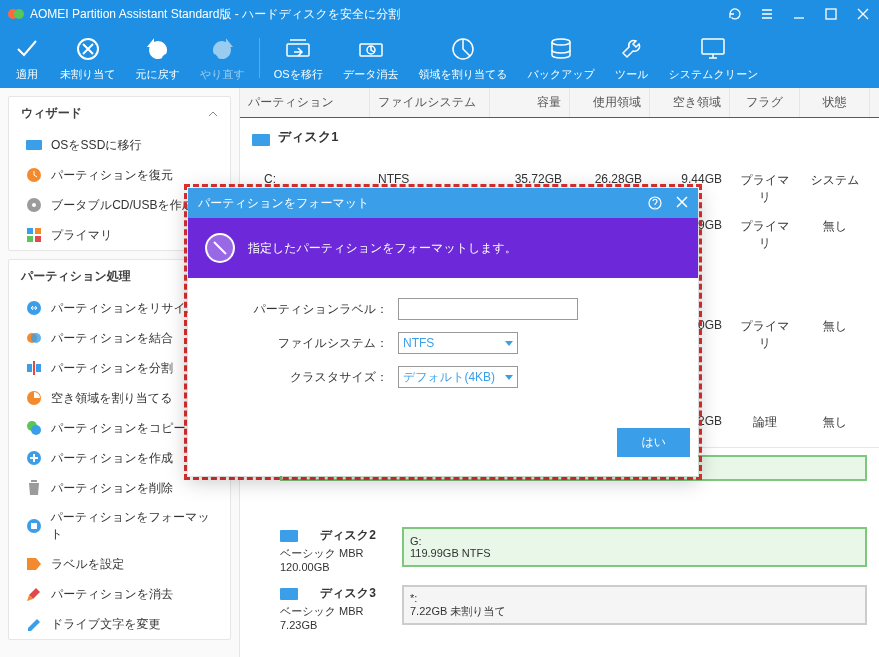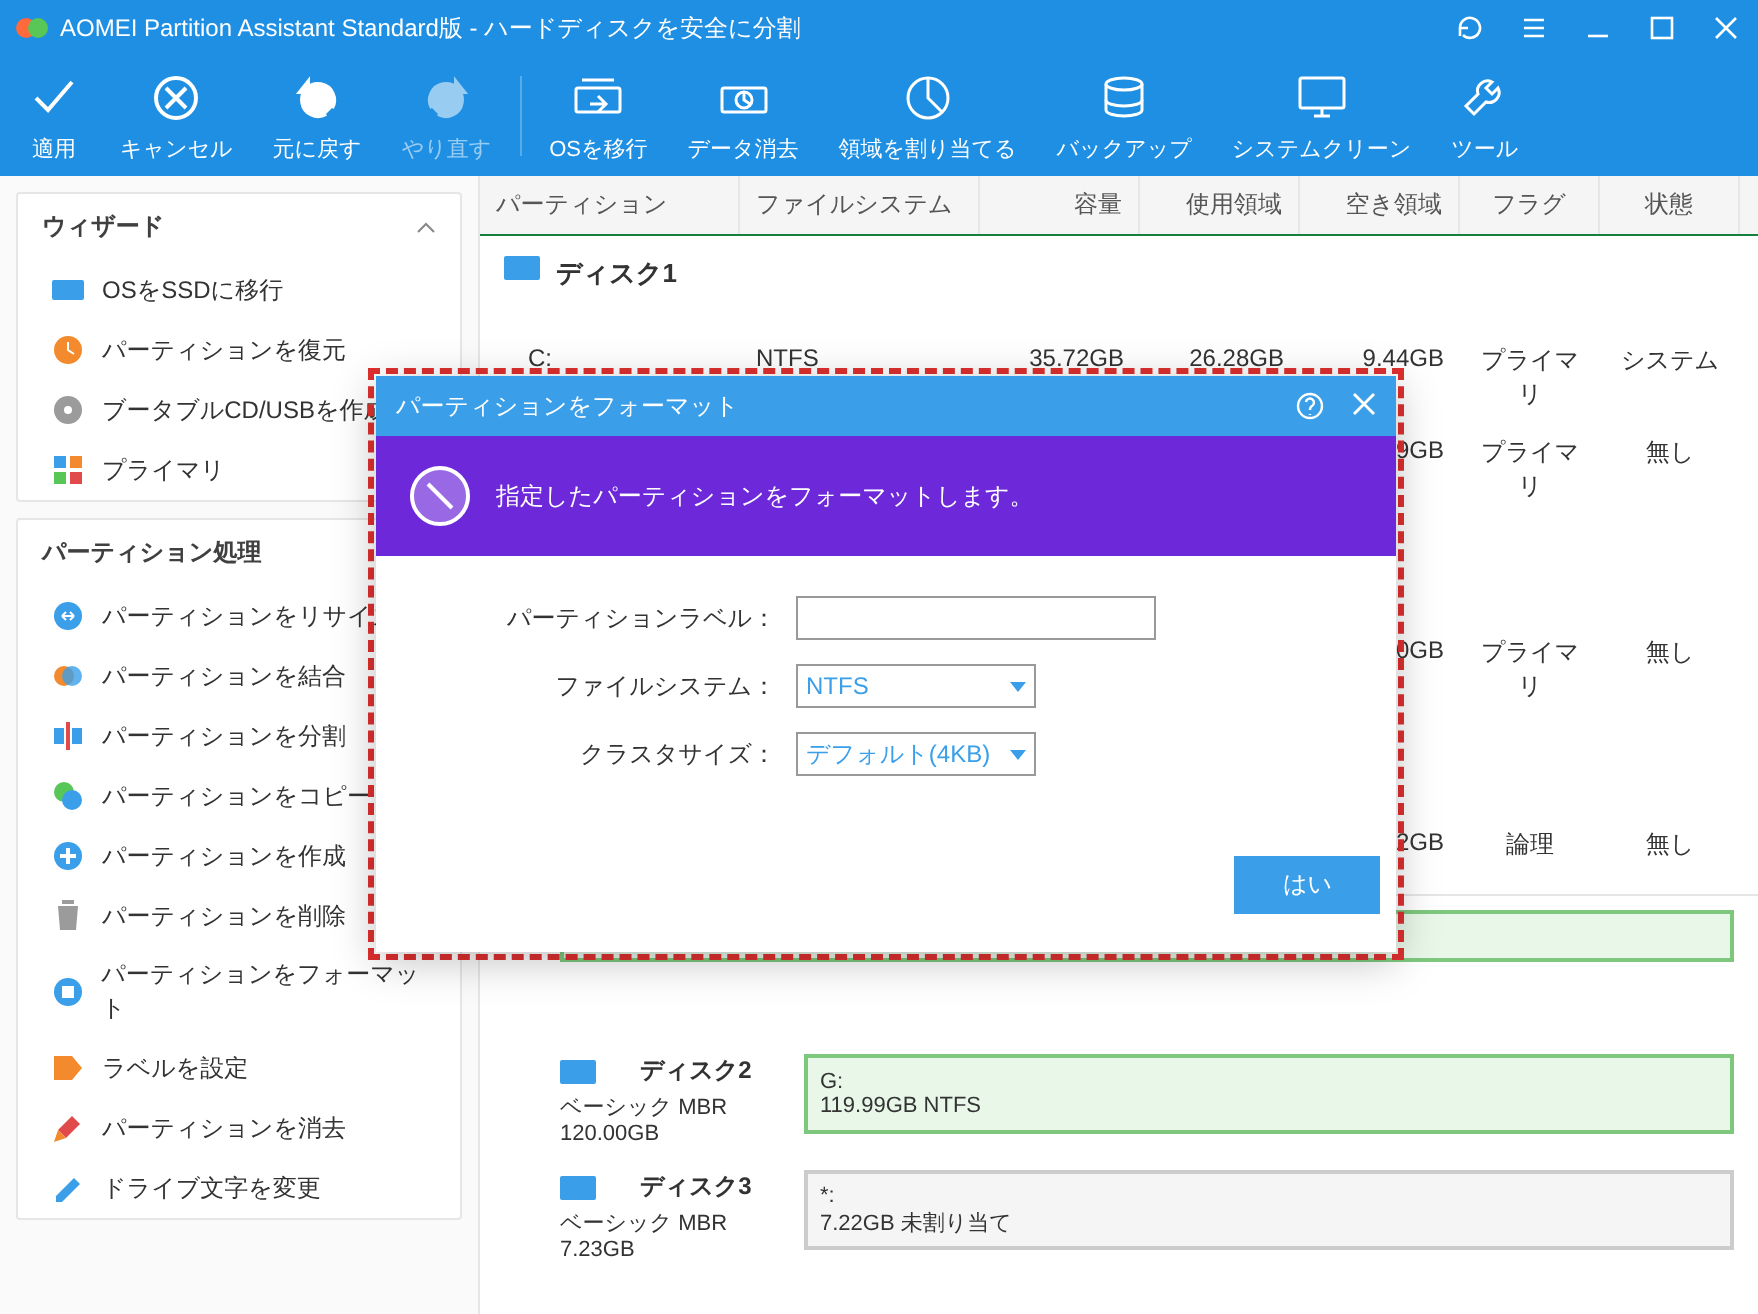--- a/index.html
+++ b/index.html
@@ -31,21 +31,21 @@
 
 
 .content { flex: 1; position: relative; overflow: hidden; background: #fff; }
 .table-header { display: flex; background: #f5f5f5; border-bottom: 1px solid #15803d; font-size: 12px; color: #555; }
 .th { padding: 6px 8px; border-right: 1px solid #e6e6e6; }
 .th-part { width: 130px; } .th-fs { width: 120px; } .th-cap { width: 80px; text-align: right; }
 .th-used { width: 80px; text-align: right; } .th-free { width: 80px; text-align: right; }
 .th-flag { width: 70px; text-align: center; } .th-stat { width: 70px; text-align: center; }
 
 .disk-group { padding: 4px 0; }
-.disk-title { display: flex; align-items: flex-start; gap: 8px; padding: 6px 12px; font-weight: bold; font-size: 13px; color: #333; }
+.disk-title { display: flex; align-items: flex-end; gap: 8px; padding: 6px 12px; font-weight: bold; font-size: 13px; color: #333; }
 .disk-icon-sm { width: 18px; height: 12px; background: #3a9fe8; border-radius: 1px; }
 
 .row { display: flex; font-size: 12px; color: #333; padding: 4px 0; }
 .td { padding: 2px 8px; }
 .td-part { width: 130px; padding-left: 24px; } .td-fs { width: 120px; } .td-cap { width: 80px; text-align: right; }
 .td-used { width: 80px; text-align: right; } .td-free { width: 80px; text-align: right; }
 .td-flag { width: 70px; text-align: center; } .td-stat { width: 70px; text-align: center; }
 
 .disk-bar-section { margin: 8px 12px 12px 40px; display: flex; gap: 12px; align-items: flex-start; }
 .disk-info { font-size: 11px; color: #333; min-width: 110px; }
@@ -119,21 +119,21 @@
       </span>
     <span>適用</span>
   </div>
   <div class="tool-item">
     <span class="tool-icon">
         <svg width="26" height="26" viewBox="0 0 26 26" stroke="#fff" fill="none" stroke-width="2">
           <circle cx="13" cy="13" r="10"></circle>
           <path d="M8 8l10 10M18 8L8 18"></path>
         </svg>
       </span>
-    <span>キャンセル</span>
+    <span>未割り当て</span>
   </div>
   <div class="tool-item">
     <span class="tool-icon">
         <svg width="26" height="26" viewBox="0 0 26 26" stroke="#fff" fill="none" stroke-width="2">
           <path d="M20 18a8 8 0 1 0-3 3M4 10l4-5v5z" fill="#fff"></path>
         </svg>
       </span>
     <span>元に戻す</span>
   </div>
   <div class="tool-item disabled">
@@ -178,34 +178,34 @@
         <svg width="26" height="26" viewBox="0 0 26 26" stroke="#fff" fill="none" stroke-width="1.5">
           <ellipse cx="13" cy="6" rx="9" ry="3"></ellipse>
           <path d="M4 6v8c0 1.7 4 3 9 3s9-1.3 9-3V6"></path>
           <path d="M4 14v5c0 1.7 4 3 9 3s9-1.3 9-3v-5"></path>
         </svg>
       </span>
     <span>バックアップ</span>
   </div>
   <div class="tool-item">
     <span class="tool-icon">
+        <svg width="24" height="24" viewBox="0 0 24 24" stroke="#fff" fill="none" stroke-width="1.5">
+          <path d="M16 4a5 5 0 0 0-7 6L3 16l4 4 6-6a5 5 0 0 0 6-7l-3 3-3-3z"></path>
+        </svg>
+      </span>
+    <span>ツール</span>
+  </div>
+  <div class="tool-item">
+    <span class="tool-icon">
         <svg width="28" height="24" viewBox="0 0 28 24" stroke="#fff" fill="none" stroke-width="1.5">
           <rect x="3" y="2" width="22" height="15" rx="1"></rect>
           <path d="M10 21h8M14 17v4"></path>
         </svg>
       </span>
     <span>システムクリーン</span>
-  </div>
-  <div class="tool-item">
-    <span class="tool-icon">
-        <svg width="24" height="24" viewBox="0 0 24 24" stroke="#fff" fill="none" stroke-width="1.5">
-          <path d="M16 4a5 5 0 0 0-7 6L3 16l4 4 6-6a5 5 0 0 0 6-7l-3 3-3-3z"></path>
-        </svg>
-      </span>
-    <span>ツール</span>
   </div>
 </div>
 
 <div class="main">
 
   <div class="sidebar">
     <div class="side-card">
       <div class="side-title">
         <span>ウィザード</span>
         <span>
@@ -285,20 +285,29 @@
           </div>
         <div class="side-item">
             <span class="side-icon">
               <svg width="16" height="16" viewBox="0 0 16 16">
                 <path d="M8 1v14" stroke="#e04a4a" stroke-width="2"></path>
                 <rect x="1" y="4" width="5" height="8" fill="#3a9fe8"></rect>
                 <rect x="10" y="4" width="5" height="8" fill="#3a9fe8"></rect>
               </svg>
             </span>
             <span>パーティションを分割</span>
+          </div>
+        <div class="side-item">
+            <span class="side-icon">
+              <svg width="16" height="16" viewBox="0 0 16 16">
+                <circle cx="8" cy="8" r="7" fill="#f38b2e"></circle>
+                <path d="M8 2a6 6 0 0 1 6 6H8z" fill="#fff"></path>
+              </svg>
+            </span>
+            <span>空き領域を割り当てる</span>
           </div>
         <div class="side-item">
             <span class="side-icon">
               <svg width="16" height="16" viewBox="0 0 16 16">
                 <circle cx="6" cy="6" r="5" fill="#58c758"></circle>
                 <circle cx="10" cy="10" r="5" fill="#3a9fe8"></circle>
               </svg>
             </span>
             <span>パーティションをコピー</span>
           </div>

